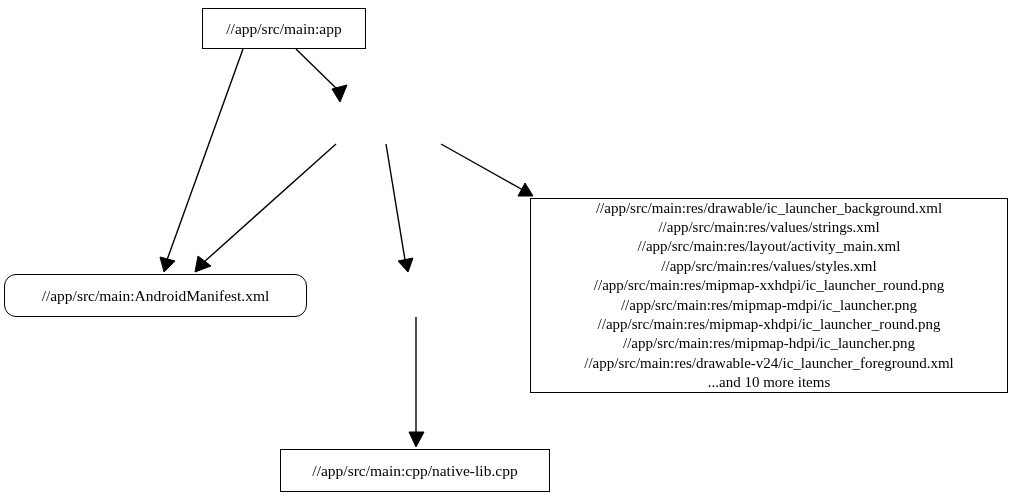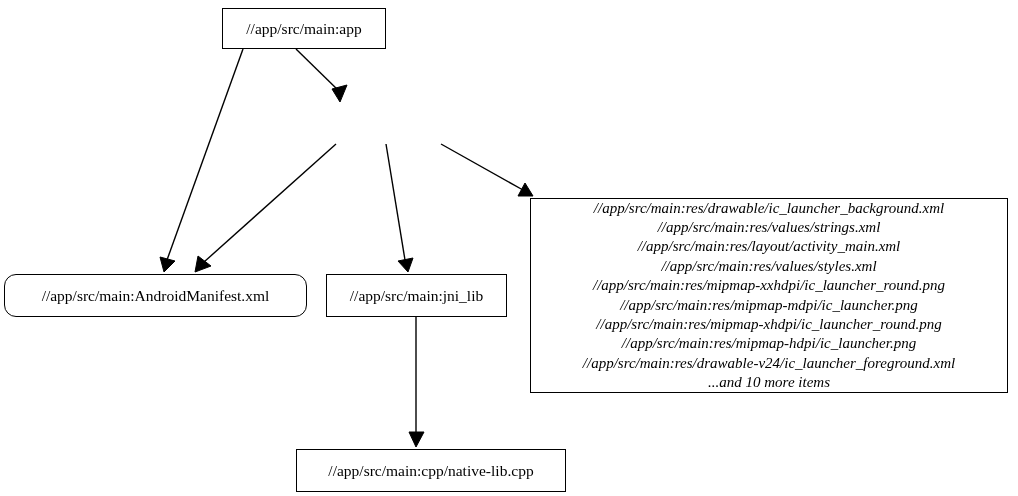--- a/index.html
+++ b/index.html
@@ -35,27 +35,27 @@
     line-height: 1.02;
     white-space: pre;
     color: #000000;
   }
   .node-label {
     display: block;
     white-space: pre;
     text-align: center;
   }
   
-  #node-app        { left: 202px; top: 8px;   width: 164px; height: 41px; margin-left: 20px; }
+  #node-app        { left: 202px; top: 8px;   width: 164px; height: 41px; }
   #node-lib        { left: 302px; top: 103px; width: 155px; height: 41px; }
   #node-manifest   { left: 4px;   top: 274px; width: 303px; height: 43px; border-radius: 12px; }
   #node-jni        { left: 326px; top: 274px; width: 181px; height: 43px; }
   #node-resources  { left: 530px; top: 198px; width: 478px; height: 195px;
-                     font-size: 15px; line-height: 1.29; font-style: italic; }
-  #node-nativelib  { left: 280px; top: 449px; width: 270px; height: 43px; margin-left: 16px; }
+                     font-size: 15px; line-height: 1.29; }
+  #node-nativelib  { left: 280px; top: 449px; width: 270px; height: 43px; }
 
   svg.edges {
     position: absolute;
     left: 0;
     top: 0;
     width: 1018px;
     height: 496px;
     pointer-events: none;
   }
   svg.edges path, svg.edges line {
@@ -109,23 +109,20 @@
 
   <div class="node" id="node-app">
     <span class="node-label">//app/src/main:app</span>
   </div>
 
 
   <div class="node" id="node-manifest">
     <span class="node-label">//app/src/main:AndroidManifest.xml</span>
   </div>
 
-  <div class="node" id="node-jni">
-    <span class="node-label">//app/src/main:jni_lib</span>
-  </div>
 
   <div class="node" id="node-resources">
     <span class="node-label">//app/src/main:res/drawable/ic_launcher_background.xml
 //app/src/main:res/values/strings.xml
 //app/src/main:res/layout/activity_main.xml
 //app/src/main:res/values/styles.xml
 //app/src/main:res/mipmap-xxhdpi/ic_launcher_round.png
 //app/src/main:res/mipmap-mdpi/ic_launcher.png
 //app/src/main:res/mipmap-xhdpi/ic_launcher_round.png
 //app/src/main:res/mipmap-hdpi/ic_launcher.png

